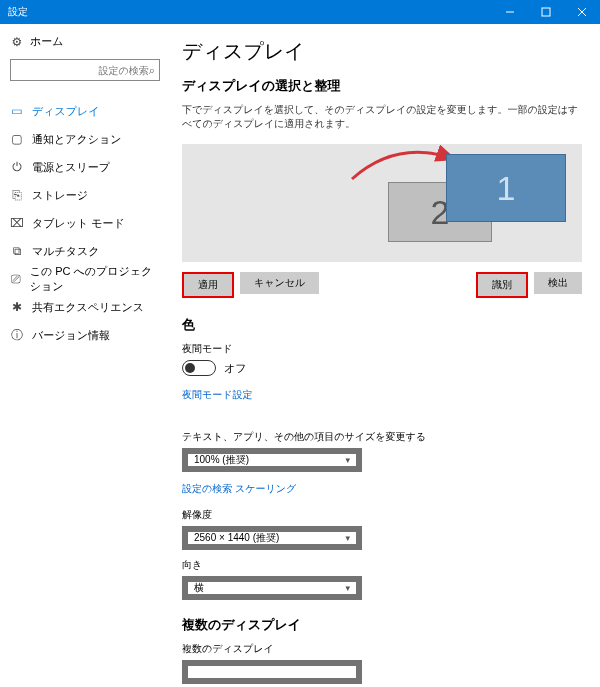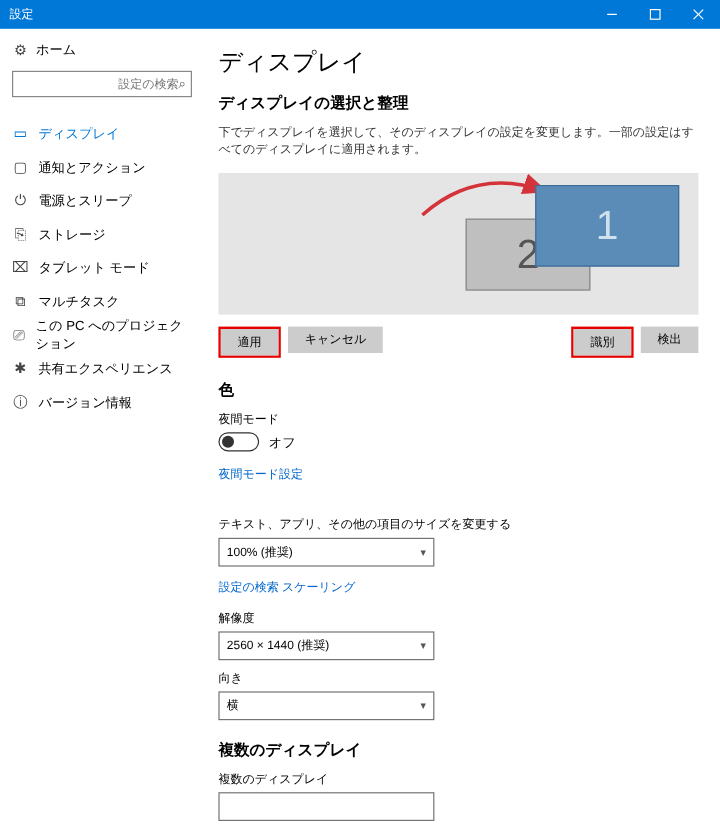--- a/index.html
+++ b/index.html
@@ -30,21 +30,21 @@
 .btn-row { display: flex; gap: 6px; margin-bottom: 18px; }
 .btn-row .spacer { flex: 1; }
 .btn { background: #ccc; border: none; height: 22px; padding: 0 14px; font-size: 10px; cursor: pointer; }
 .highlight-box { border: 2px solid #e60000; padding: 0; display: inline-flex; }
 .section { margin-bottom: 16px; }
 .field-label { font-size: 10px; margin-bottom: 4px; font-family: Liberation Mono, monospace; }
 .toggle { width: 34px; height: 16px; border: 1px solid #333; border-radius: 8px; position: relative; display: inline-block; vertical-align: middle; }
 .toggle .knob { width: 10px; height: 10px; background: #333; border-radius: 50%; position: absolute; top: 2px; left: 2px; }
 .toggle-row { display: flex; align-items: center; gap: 8px; margin-bottom: 8px; }
 .link { color: #0066cc; font-size: 10px; display: inline-block; margin: 4px 0 12px; cursor: pointer; }
-.select { border: 1px solid #737373; height: 24px; width: 180px; display: flex; align-items: center; padding: 0 6px; font-size: 10px; justify-content: space-between; cursor: pointer; margin-bottom: 6px; }
+.select { border: 6px solid #737373; height: 24px; width: 180px; display: flex; align-items: center; padding: 0 6px; font-size: 10px; justify-content: space-between; cursor: pointer; margin-bottom: 6px; }
 .select .chev { font-size: 9px; color: #555; }
 </style>
 </head>
 <body>
 
 <div class="titlebar">
   <span>設定</span>
   <div class="window-buttons">
     <div class="wbtn">
         <svg width="10" height="10">

